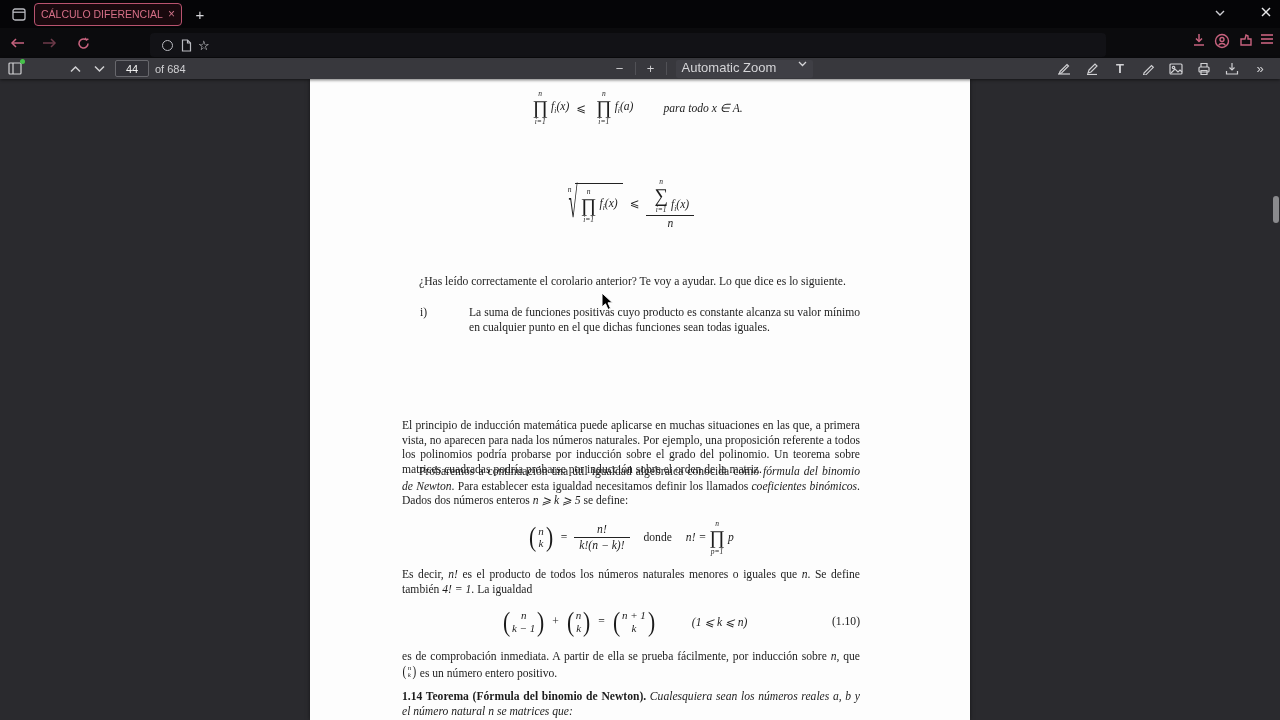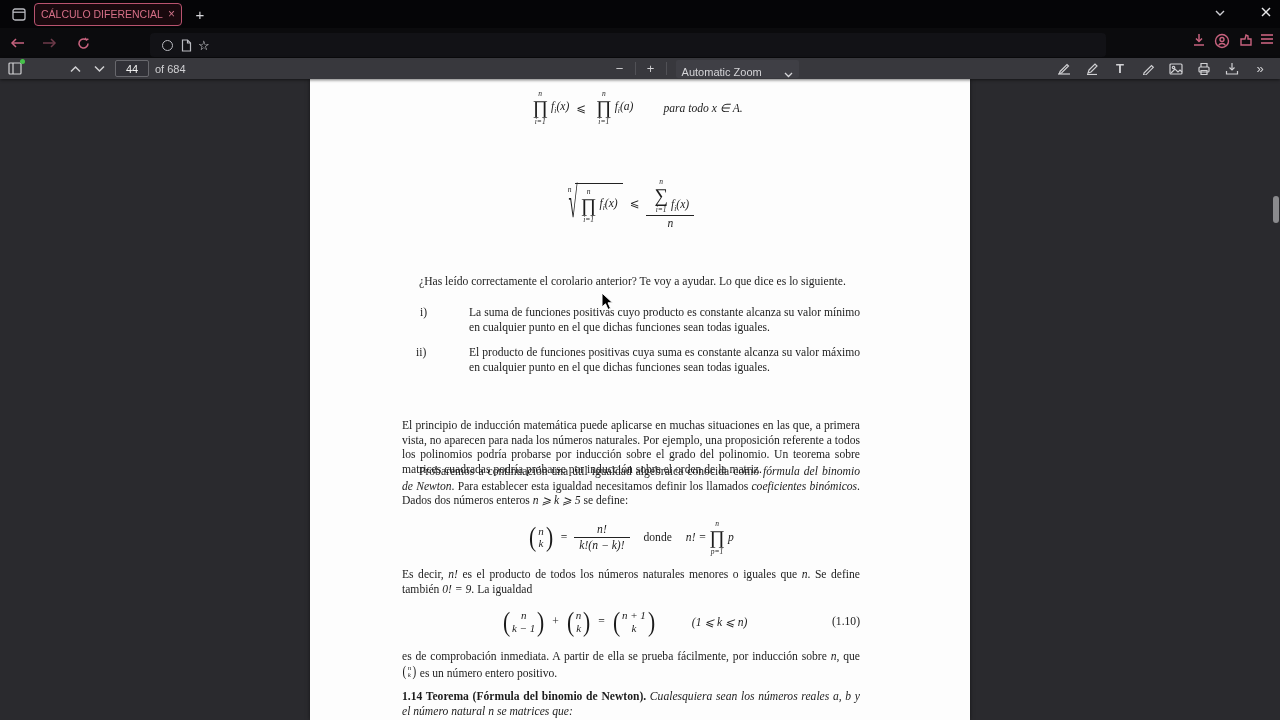--- a/index.html
+++ b/index.html
@@ -36,21 +36,21 @@
   
   #pdfbar { position:absolute; left:0; top:58px; width:1280px; height:21px; background:#38383d;
     box-shadow:0 1px 3px rgba(0,0,0,.55); display:flex; align-items:center; color:#d0d0d3; z-index:5; }
   .pbtn { height:19px; min-width:20px; display:flex; align-items:center; justify-content:center; border-radius:2px; }
   #sidebtn { margin-left:5px; position:relative; }
   #sidebtn .dot { position:absolute; right:0px; top:0px; width:5px; height:5px; background:#46c24a; border-radius:50%; }
   #pageinput { width:34px; height:17px; background:#313137; border:1px solid #68686d; border-radius:2px;
     color:#f2f2f2; font-size:11px; text-align:center; margin-left:6px; }
   #pagecount { font-size:11px; color:#cfcfd2; margin-left:6px; }
   .vsep { width:1px; height:13px; background:#515156; margin:0 5px; }
-  #zoomsel { height:18px; display:flex; align-items:flex-end; font-size:11px; color:#d5d5d8;
+  #zoomsel { height:18px; display:flex; align-items:flex-start; font-size:13px; color:#d5d5d8;
     background:#3f3f45; border-radius:2px; padding:0 6px; margin-left:4px; }
   #zoomsel svg { margin-left:22px; }
   .rgroup { position:absolute; right:10px; top:0; height:21px; display:flex; align-items:center; }
 
   
   #viewer { position:absolute; left:0; top:79px; width:1280px; height:641px; background:#2a2a2e; }
   #page { position:absolute; left:310px; top:0px; width:660px; height:641px; background:#fdfdfd;
     box-shadow:0 0 4px rgba(0,0,0,.5); color:#1c1c1c;
     font-family:"Liberation Serif", serif; }
   #scrollbar { position:absolute; right:1px; top:117px; width:6px; height:27px; background:#8a8a8d; border-radius:3px; }
@@ -303,24 +303,20 @@
 
 
     <div class="blk para indent" style="top:196px;">
       <span>¿Has leído correctamente el corolario anterior? Te voy a ayudar. Lo que dice es lo siguiente.</span>
     </div>
 
     <div class="blk itemrow" style="top:227px; padding-left:18px;">
       <span class="lab">i)</span>
       <span class="txt para">La suma de funciones positivas cuyo producto es constante alcanza su valor mínimo en cualquier punto en el que dichas funciones sean todas iguales.</span>
     </div>
-    <div class="blk itemrow" style="top:267px; padding-left:14px;">
-      <span class="lab" style="width:21px">ii)</span>
-      <span class="txt para">El producto de funciones positivas cuya suma es constante alcanza su valor máximo en cualquier punto en el que dichas funciones sean todas iguales.</span>
-    </div>
 
     <div class="blk para" style="top:328px;margin-top:12px;">
       <span>El principio de inducción matemática puede aplicarse en muchas situaciones en las que, a primera vista, no aparecen para nada los números naturales. Por ejemplo, una proposición referente a todos los polinomios podría probarse por inducción sobre el grado del polinomio. Un teorema sobre matrices cuadradas podría probarse por inducción sobre el orden de la matriz.</span>
     </div>
 
     <div class="blk para indent" style="top:386px;">
       <span>Probaremos a continuación una útil igualdad algebraica conocida como </span><i>fórmula del binomio de Newton</i><span>. Para establecer esta igualdad necesitamos definir los llamados </span><i>coeficientes binómicos</i><span>. Dados dos números enteros </span><i>n ⩾ k ⩾ 5</i><span> se define:</span>
     </div>
 
     <div class="blk mrow" style="top:436px; height:44px;">
@@ -343,21 +339,21 @@
       <span><i>n! =</i></span>
       <span class="bigop">
         <span class="lm">n</span>
         <span class="op">∏</span>
         <span class="lm">p=1</span>
       </span>
       <span><i>p</i></span>
     </div>
 
     <div class="blk para" style="top:489px;">
-      <span>Es decir, </span><i>n!</i><span> es el producto de todos los números naturales menores o iguales que </span><i>n</i><span>. Se define también </span><i>0! = 9</i><span>. La igualdad</span>
+      <span>Es decir, </span><i>n!</i><span> es el producto de todos los números naturales menores o iguales que </span><i>n</i><span>. Se define también </span><i>4! = 1</i><span>. La igualdad</span>
     </div>
 
     <div class="blk" style="top:530px; display:flex; align-items:center; font-size:11.6px;">
       <span style="margin-left:100px; display:inline-flex; align-items:center;">
         <span class="binom">
           <span class="par">(</span>
           <span class="st">
               <span>n</span>
               <span>k − 1</span>
             </span>

